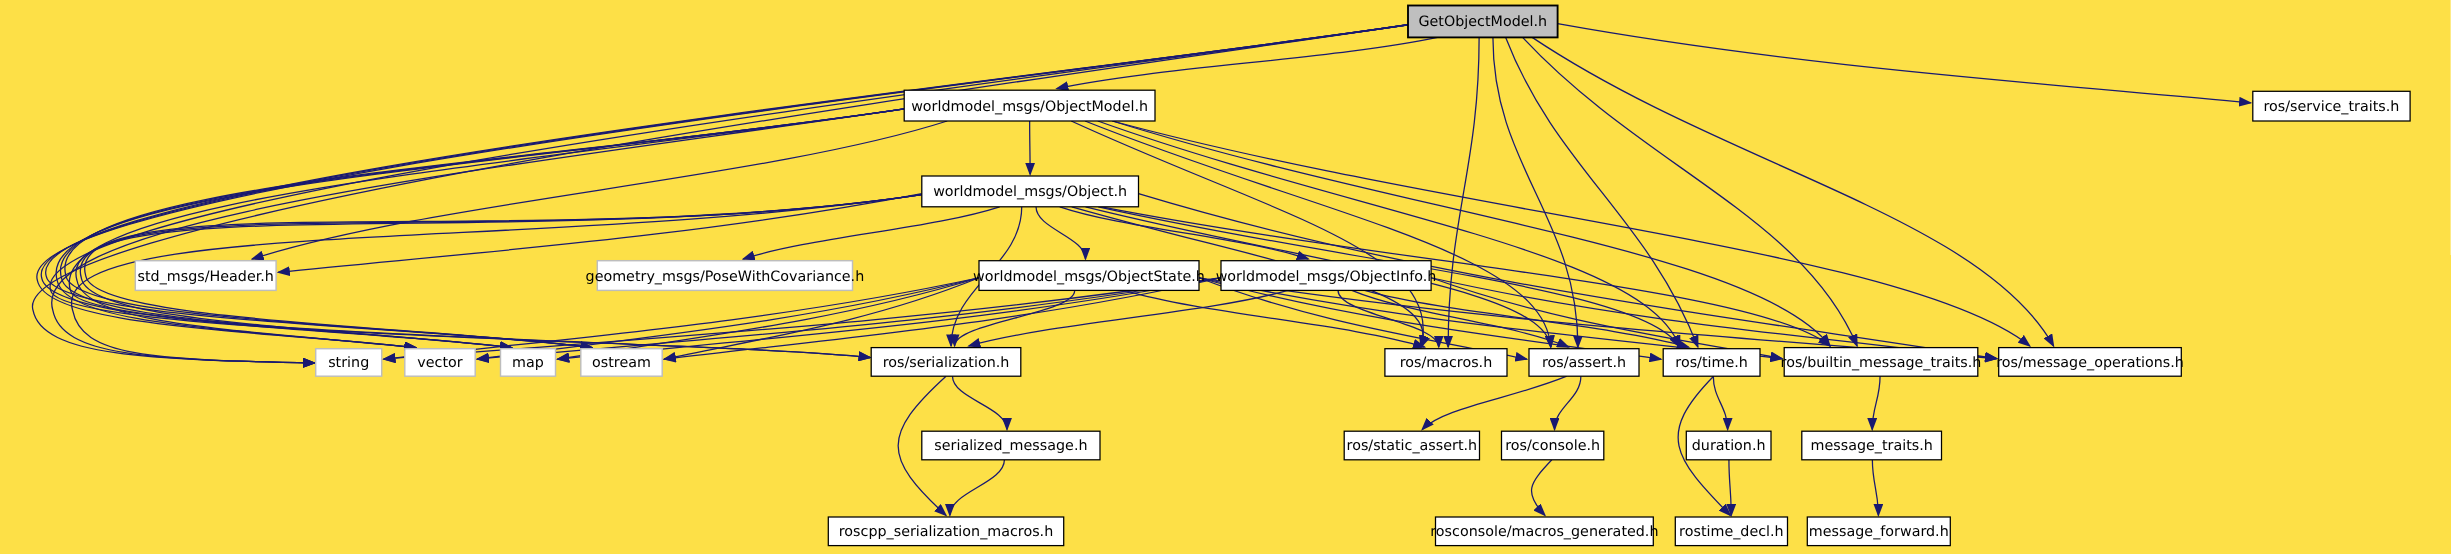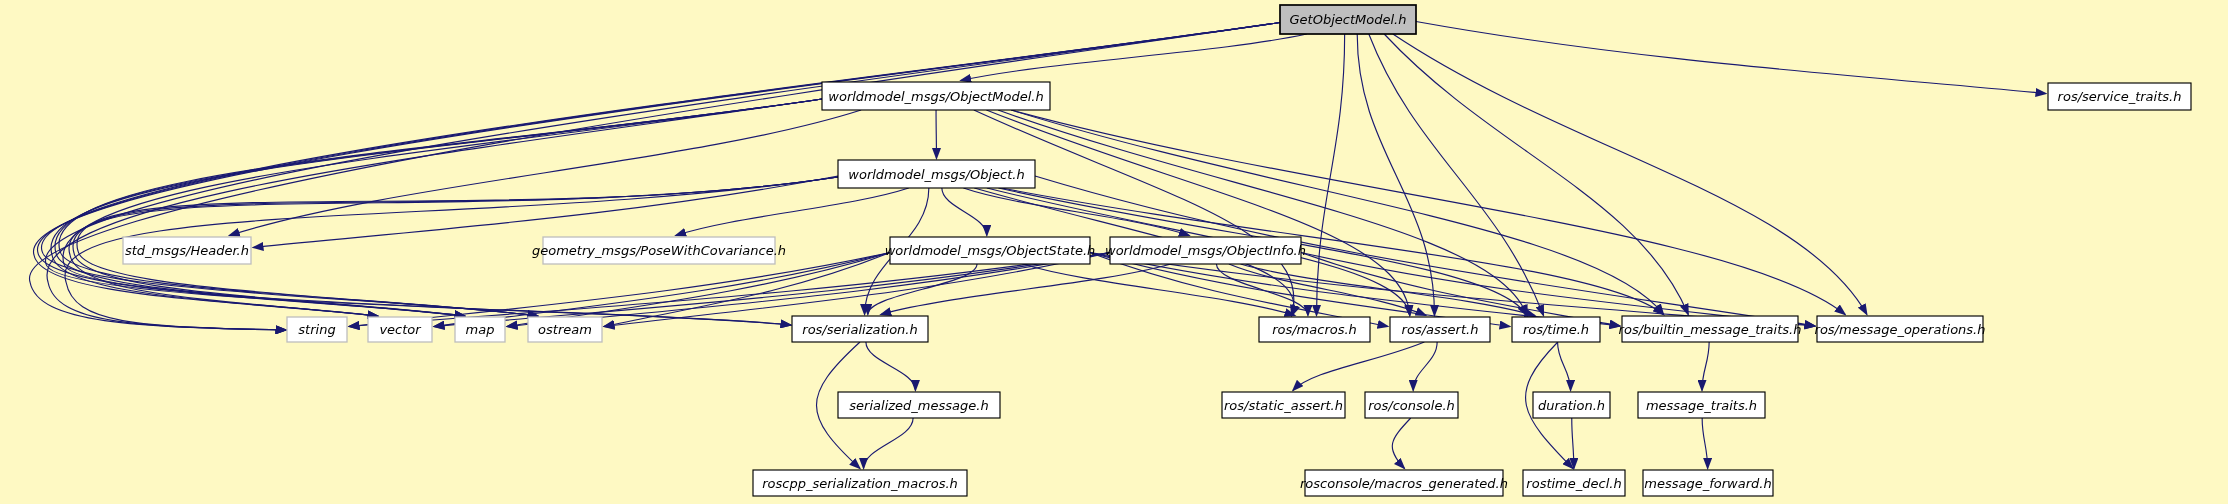--- a/index.html
+++ b/index.html
@@ -1,18 +1,18 @@
 <!DOCTYPE html>
 <html><head>
 <meta charset="utf-8">
 <style>
   html, body { margin:0; padding:0; background:#ffffff; }
   body { width:2228px; height:504px; overflow:hidden;
          font-family:"DejaVu Sans", "Liberation Sans", sans-serif; }
-  .canvas { position:relative; width:2228px; height:504px; background:#fef9c3;font-style:italic; }
+  .canvas { position:relative; width:2228px; height:504px; background:#fde047; }
   svg { display:block; }
   .edge { fill:none; stroke:#191970; stroke-width:1.15; }
   .node rect { fill:#ffffff; stroke:#000000; stroke-width:1.15; }
   .node.root rect { fill:#bfbfbf; stroke:#000000; stroke-width:1.7; }
   .node.external rect { stroke:#bdbdbd; stroke-width:1.3; }
   .node text { font-family:"DejaVu Sans", "Liberation Sans", sans-serif;
                font-size:13px; fill:#000000; text-anchor:middle; }
 </style>
 </head>
 <body>

